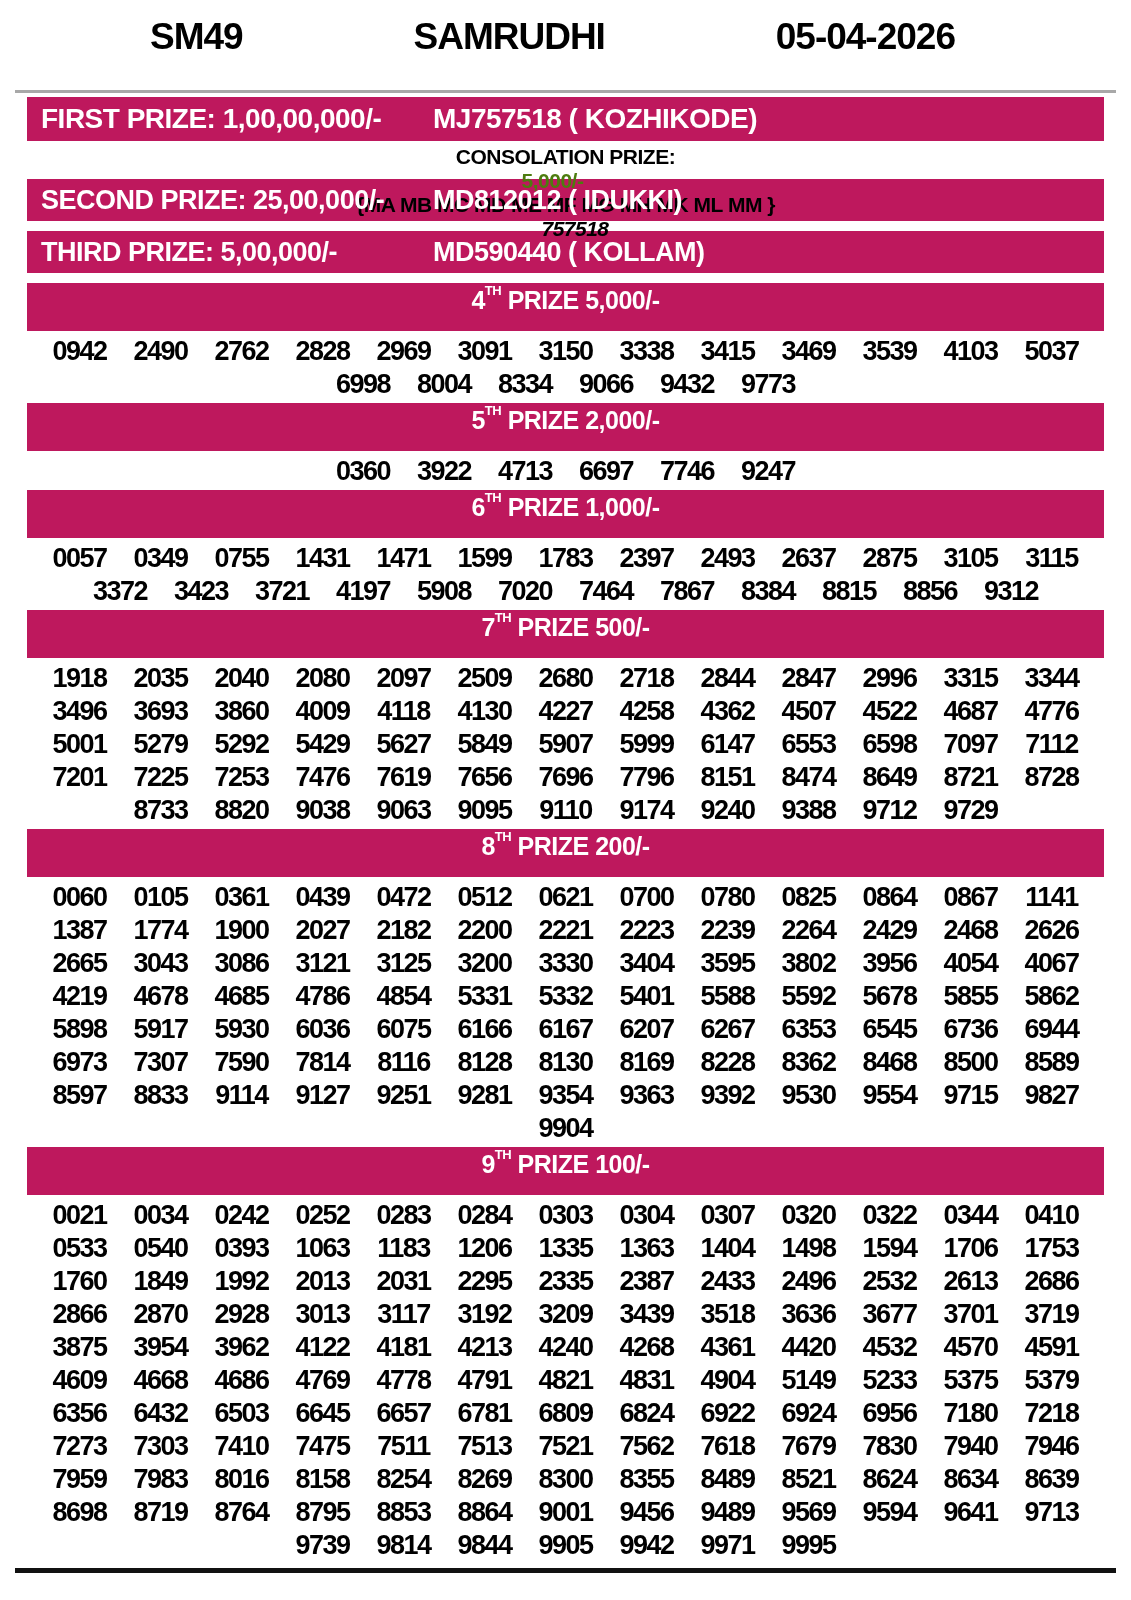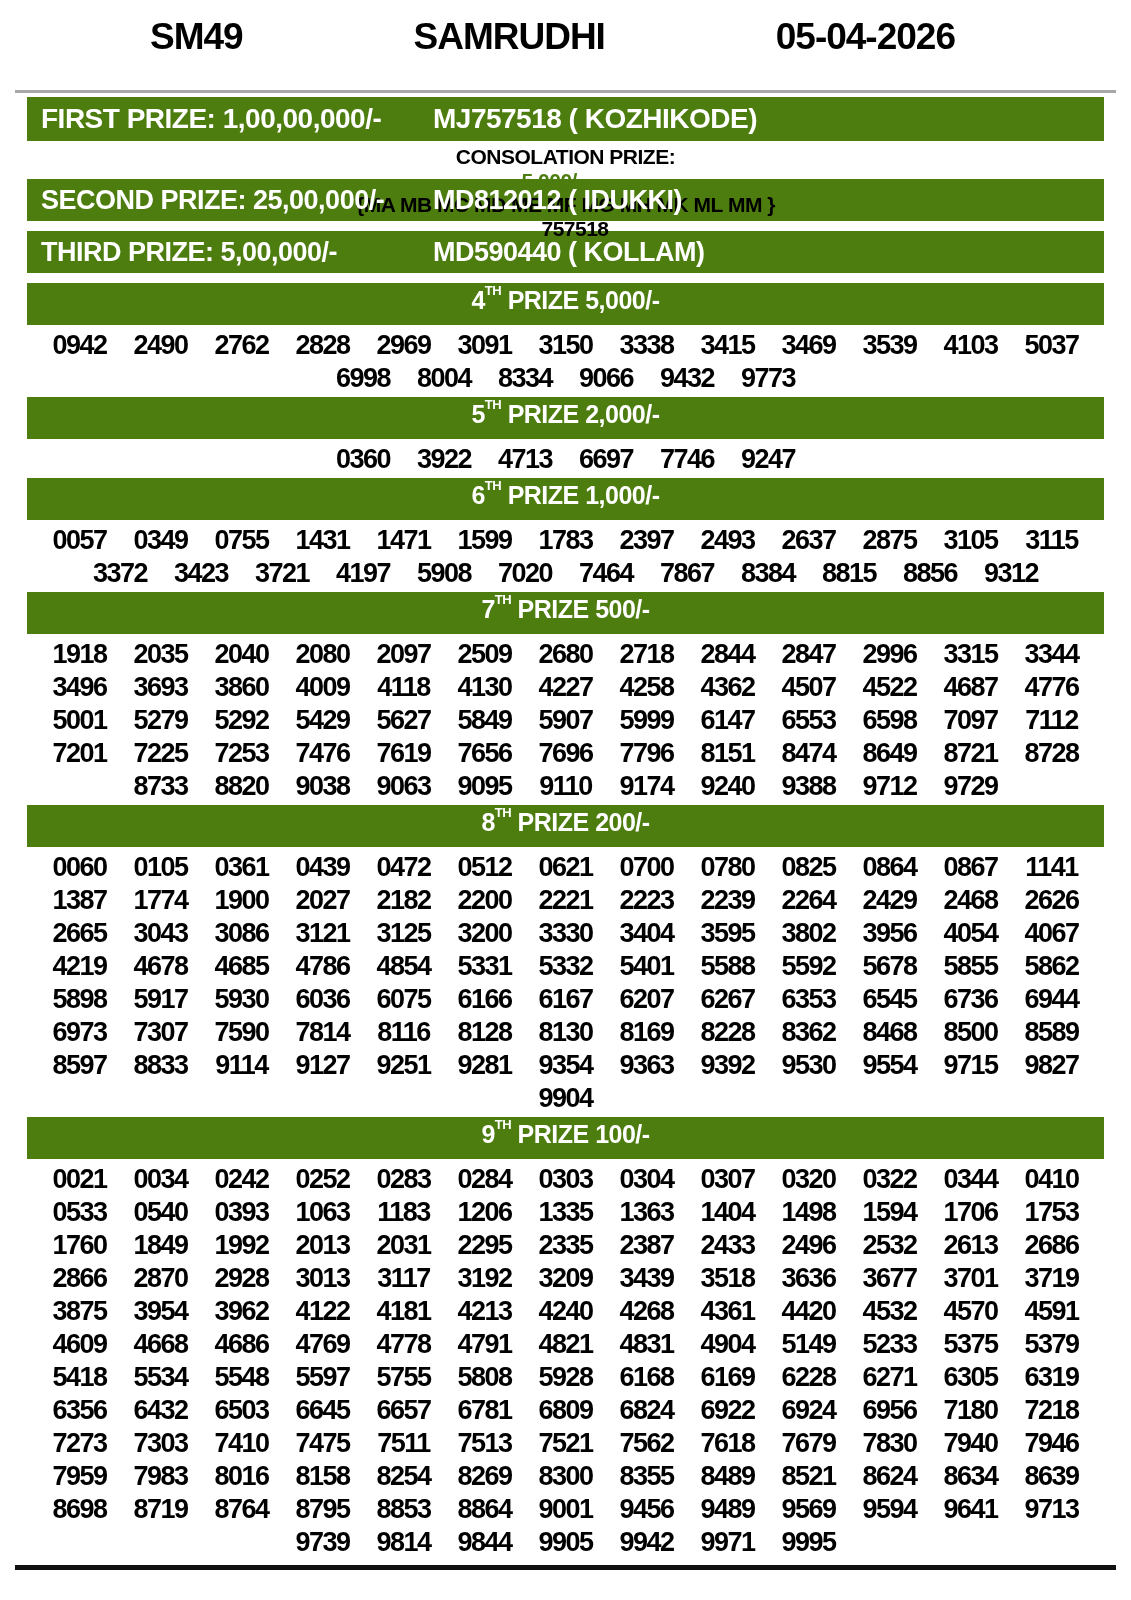--- a/index.html
+++ b/index.html
@@ -8,42 +8,42 @@
     width: 1131px; height: 1600px; margin: 0 auto; background: #ffffff;
     font-family: "Liberation Sans", sans-serif; color: #000; overflow: hidden;
   }
   .site-header {
     display: flex; justify-content: space-between; align-items: flex-start;
     padding: 16px 176px 0 150px; height: 90px;
     font-size: 37px; font-weight: 700; letter-spacing: -1px;
   }
   .top-rule { height: 3px; background: #a8a8a8; margin: 0 15px 4px 15px; }
   .bar {
-    background: #4d7c0f; color: #fff; margin: 0 27px 4px 27px;
+    background: #be185d; color: #fff; margin: 0 27px 4px 27px;
     font-weight: 700; letter-spacing: -0.5px;
   }
   .bar.main {
     display: flex; align-items: center; height: 44px;
     padding: 0 14px; font-size: 28px;
   }
   .bar.main.slim { height: 42px; font-size: 27px; }
   .prize-left { width: 392px; flex: 0 0 auto; white-space: nowrap; }
   .prize-ticket { white-space: nowrap; }
   .consolation {
     display: flex; align-items: center; height: 30px; margin: 0 30px 4px 30px;
     padding: 0 13px; font-size: 21px; font-weight: 700; letter-spacing: -0.5px;
     white-space: nowrap;
     flex-direction: column;
   }
   .consolation .amount { margin: 0 34px 0 8px; }
-  .consolation .number { margin-left: 19px; }
+  .consolation .number { margin-left: 19px; font-style: italic; }
   .gap6 { height: 6px; }
   .section { margin-bottom: 2px; }
   .section-bar {
-    text-align: center; height: 42px; line-height: 34px;
+    text-align: center; height: 48px; line-height: 34px;
     font-size: 25px; margin-bottom: 4px;
   }
   .section-bar sup { font-size: 13px; vertical-align: top; position: relative; top: 1px; line-height: 1; }
   .num-row {
     display: flex; justify-content: center; gap: 16px;
     line-height: 33px; height: 33px;
   }
   .num {
     width: 65px; text-align: center; font-size: 27px; font-weight: 700;
     letter-spacing: -1.5px; white-space: nowrap;
@@ -432,35 +432,20 @@
           <span class="num">4791</span>
           <span class="num">4821</span>
           <span class="num">4831</span>
           <span class="num">4904</span>
           <span class="num">5149</span>
           <span class="num">5233</span>
           <span class="num">5375</span>
           <span class="num">5379</span>
         </div>
         <div class="num-row">
-          <span class="num">5418</span>
-          <span class="num">5534</span>
-          <span class="num">5548</span>
-          <span class="num">5597</span>
-          <span class="num">5755</span>
-          <span class="num">5808</span>
-          <span class="num">5928</span>
-          <span class="num">6168</span>
-          <span class="num">6169</span>
-          <span class="num">6228</span>
-          <span class="num">6271</span>
-          <span class="num">6305</span>
-          <span class="num">6319</span>
-        </div>
-        <div class="num-row">
           <span class="num">6356</span>
           <span class="num">6432</span>
           <span class="num">6503</span>
           <span class="num">6645</span>
           <span class="num">6657</span>
           <span class="num">6781</span>
           <span class="num">6809</span>
           <span class="num">6824</span>
           <span class="num">6922</span>
           <span class="num">6924</span>

